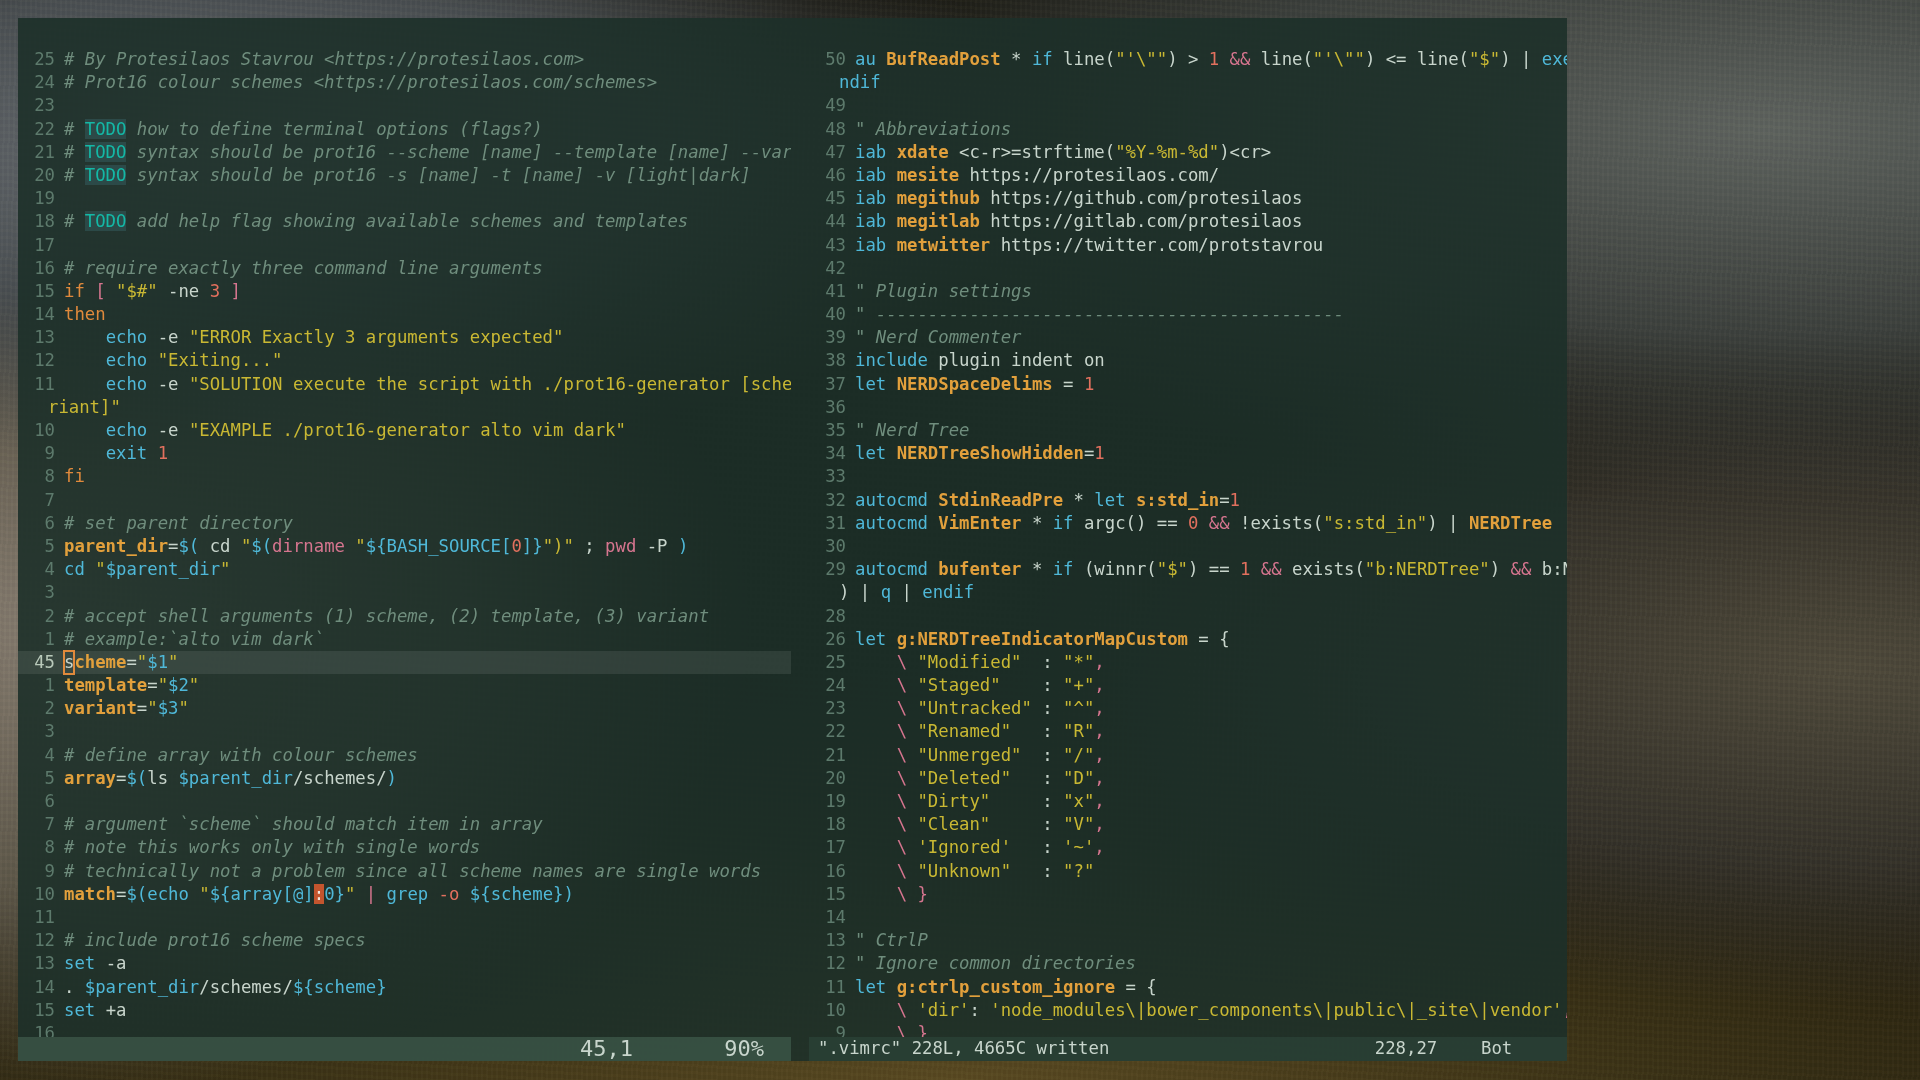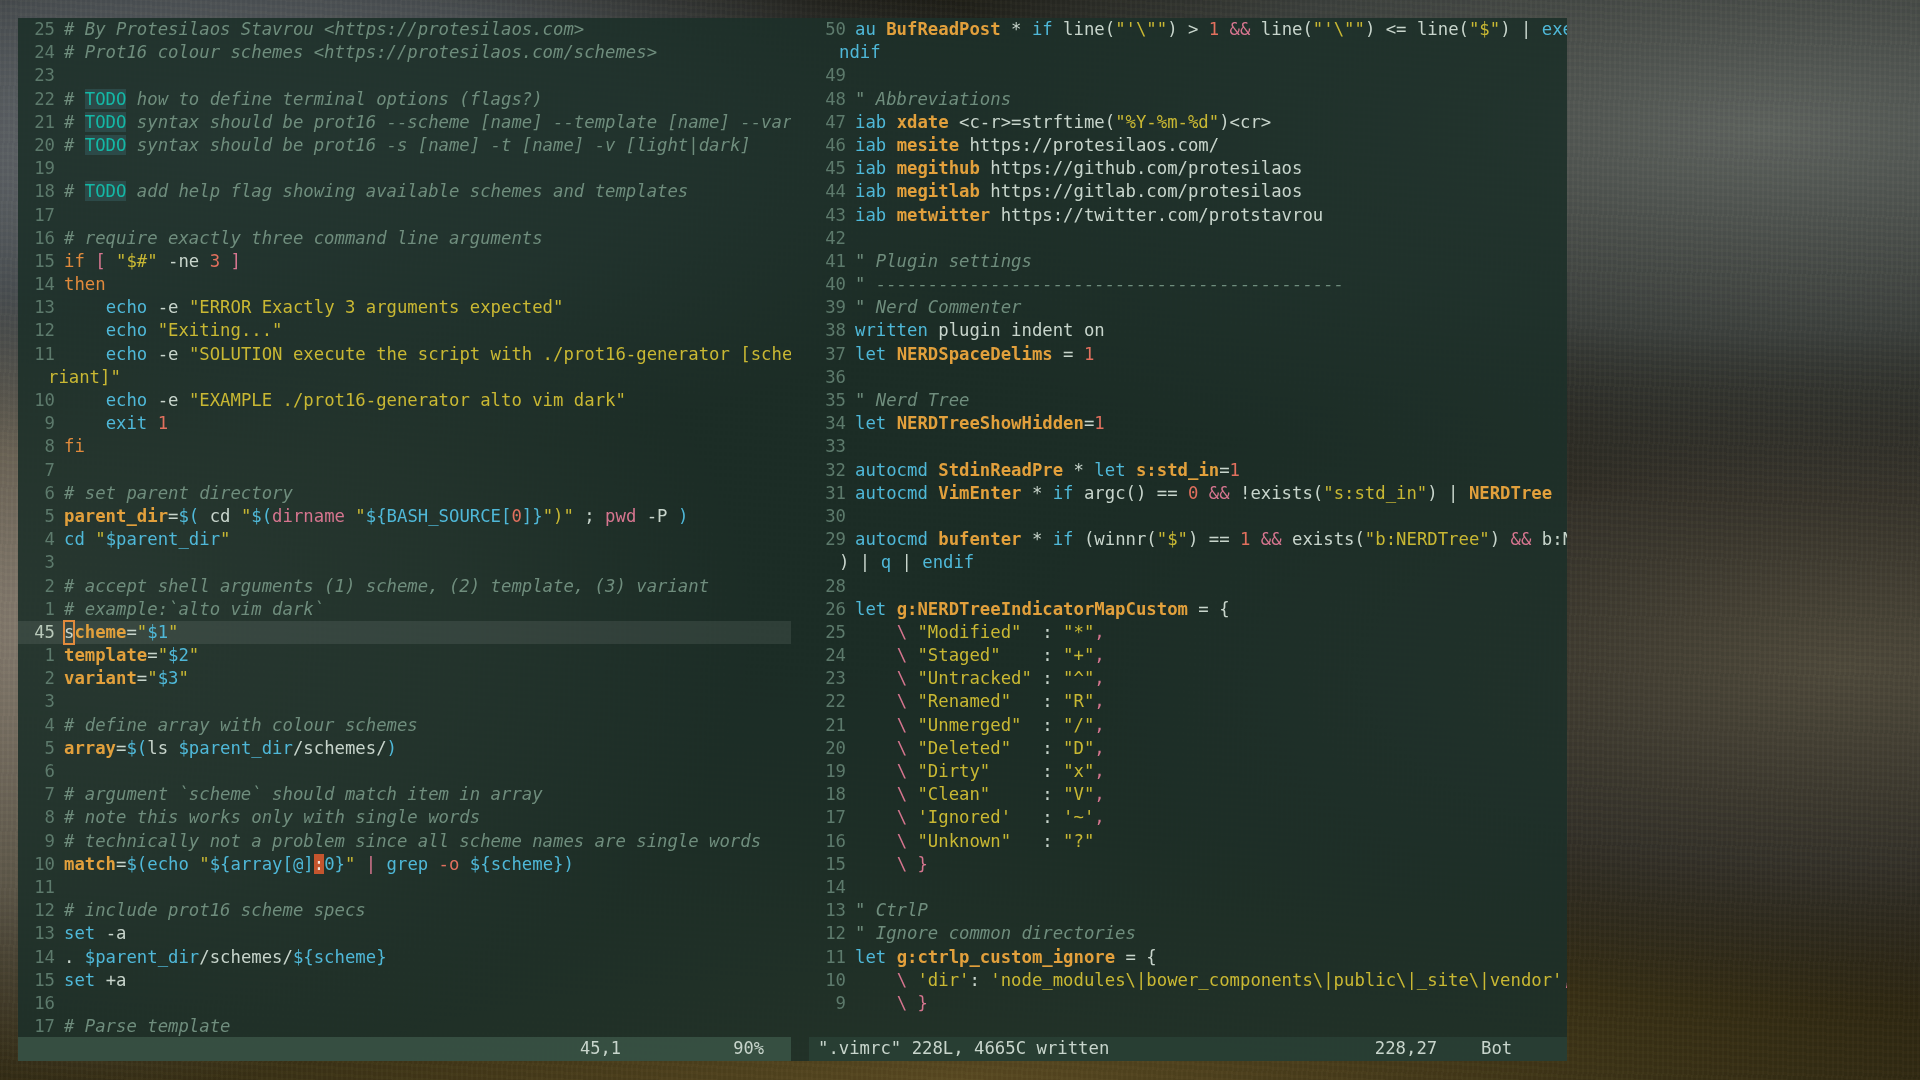--- a/index.html
+++ b/index.html
@@ -34,21 +34,21 @@
     font-size:17.3px;line-height:23.2px;
     color:#c8d5cc;
   }
   #panes{display:flex;flex:1;min-height:0;}
 
   .pane{position:relative;overflow:hidden;}
   .pane-left{width:773px;}
   .pane-sep{width:18px;flex:0 0 18px;background:transparent;}
   .pane-right{flex:1;}
 
-  .buf{padding:0;}
+  .buf{padding:0;margin-top:30px;}
   .row{display:flex;white-space:pre;height:23.2px;align-items:center;}
   .row.cur{background:rgba(255,255,255,0.085);}
   .ln{
     width:46px;min-width:46px;text-align:right;padding-right:9px;
     color:#5d7a6c;box-sizing:border-box;
   }
   .ln.abs{color:#b9c9ba;}
   .code{flex:1;min-width:0;}
   .cont{padding-left:30px;}
 
@@ -67,21 +67,21 @@
 
   
   .cursor-box{
     display:inline-block;outline:2px solid #e08a3c;outline-offset:-1px;
     color:#c8d5cc;
   }
 
   
   .statusline{
     height:24px;display:flex;align-items:center;white-space:pre;
-    background:rgba(56,81,67,0.92);color:#c8d5cc;font-size:17px;
+    background:rgba(56,81,67,0.92);color:#c8d5cc;font-size:22px;
     padding:0;
   }
   .sl-left{flex:1;padding-left:8px;}
   .sl-pos{width:120px;text-align:left;}
   .sl-pct{width:64px;text-align:right;padding-right:27px;}
   .cmdline{
     height:24px;display:flex;align-items:center;white-space:pre;
     background:rgba(41,63,52,0.92);color:#c8d5cc;font-size:17.3px;
   }
   .cl-msg{flex:1;padding-left:9px;}
@@ -160,21 +160,21 @@
           <div class="row"><span class="ln">48</span><span class="code"><span class="c-cmt">" Abbreviations</span></span></div>
           <div class="row"><span class="ln">47</span><span class="code"><span class="c-fn">iab</span><span class="c-plain"> </span><span class="c-var">xdate</span><span class="c-plain"> &lt;c-r&gt;=strftime(</span><span class="c-str">"%Y-%m-%d"</span><span class="c-plain">)&lt;cr&gt;</span></span></div>
           <div class="row"><span class="ln">46</span><span class="code"><span class="c-fn">iab</span><span class="c-plain"> </span><span class="c-var">mesite</span><span class="c-plain"> https://protesilaos.com/</span></span></div>
           <div class="row"><span class="ln">45</span><span class="code"><span class="c-fn">iab</span><span class="c-plain"> </span><span class="c-var">megithub</span><span class="c-plain"> https://github.com/protesilaos</span></span></div>
           <div class="row"><span class="ln">44</span><span class="code"><span class="c-fn">iab</span><span class="c-plain"> </span><span class="c-var">megitlab</span><span class="c-plain"> https://gitlab.com/protesilaos</span></span></div>
           <div class="row"><span class="ln">43</span><span class="code"><span class="c-fn">iab</span><span class="c-plain"> </span><span class="c-var">metwitter</span><span class="c-plain"> https://twitter.com/protstavrou</span></span></div>
           <div class="row"><span class="ln">42</span><span class="code"></span></div>
           <div class="row"><span class="ln">41</span><span class="code"><span class="c-cmt">" Plugin settings</span></span></div>
           <div class="row"><span class="ln">40</span><span class="code"><span class="c-cmt">" ---------------------------------------------</span></span></div>
           <div class="row"><span class="ln">39</span><span class="code"><span class="c-cmt">" Nerd Commenter</span></span></div>
-          <div class="row"><span class="ln">38</span><span class="code"><span class="c-fn">written</span><span class="c-plain"> plugin indent on</span></span></div>
+          <div class="row"><span class="ln">38</span><span class="code"><span class="c-fn">include</span><span class="c-plain"> plugin indent on</span></span></div>
           <div class="row"><span class="ln">37</span><span class="code"><span class="c-fn">let</span><span class="c-plain"> </span><span class="c-var">NERDSpaceDelims</span><span class="c-plain"> = </span><span class="c-num">1</span></span></div>
           <div class="row"><span class="ln">36</span><span class="code"></span></div>
           <div class="row"><span class="ln">35</span><span class="code"><span class="c-cmt">" Nerd Tree</span></span></div>
           <div class="row"><span class="ln">34</span><span class="code"><span class="c-fn">let</span><span class="c-plain"> </span><span class="c-var">NERDTreeShowHidden</span><span class="c-plain">=</span><span class="c-num">1</span></span></div>
           <div class="row"><span class="ln">33</span><span class="code"></span></div>
           <div class="row"><span class="ln">32</span><span class="code"><span class="c-fn">autocmd</span><span class="c-plain"> </span><span class="c-var">StdinReadPre</span><span class="c-plain"> * </span><span class="c-fn">let</span><span class="c-plain"> </span><span class="c-var">s:std_in</span><span class="c-plain">=</span><span class="c-num">1</span></span></div>
           <div class="row"><span class="ln">31</span><span class="code"><span class="c-fn">autocmd</span><span class="c-plain"> </span><span class="c-var">VimEnter</span><span class="c-plain"> * </span><span class="c-fn">if</span><span class="c-plain"> argc() == </span><span class="c-num">0</span><span class="c-plain"> </span><span class="c-op">&amp;&amp;</span><span class="c-plain"> !exists(</span><span class="c-str">"s:std_in"</span><span class="c-plain">)</span><span class="c-plain"> | </span><span class="c-var">NERDTree</span><span class="c-plain"> | </span></span></div>
           <div class="row"><span class="ln">30</span><span class="code"></span></div>
           <div class="row"><span class="ln">29</span><span class="code"><span class="c-fn">autocmd</span><span class="c-plain"> </span><span class="c-var">bufenter</span><span class="c-plain"> * </span><span class="c-fn">if</span><span class="c-plain"> (winnr(</span><span class="c-str">"$"</span><span class="c-plain">)</span><span class="c-plain"> == </span><span class="c-num">1</span><span class="c-plain"> </span><span class="c-op">&amp;&amp;</span><span class="c-plain"> exists(</span><span class="c-str">"b:NERDTree"</span><span class="c-plain">)</span><span class="c-plain"> </span><span class="c-op">&amp;&amp;</span><span class="c-plain"> b:NERDTree.isTabTree()</span></span></div>
           <div class="row"><span class="code cont"><span class="c-plain">) | </span><span class="c-fn">q</span><span class="c-plain"> | </span><span class="c-fn">endif</span></span></div>

